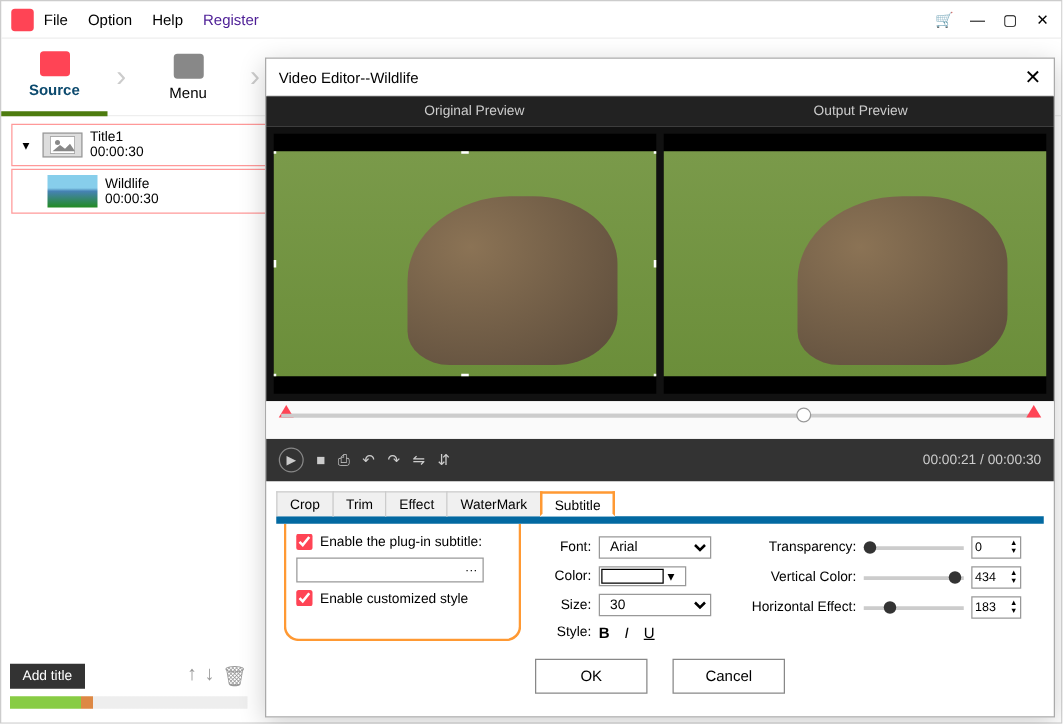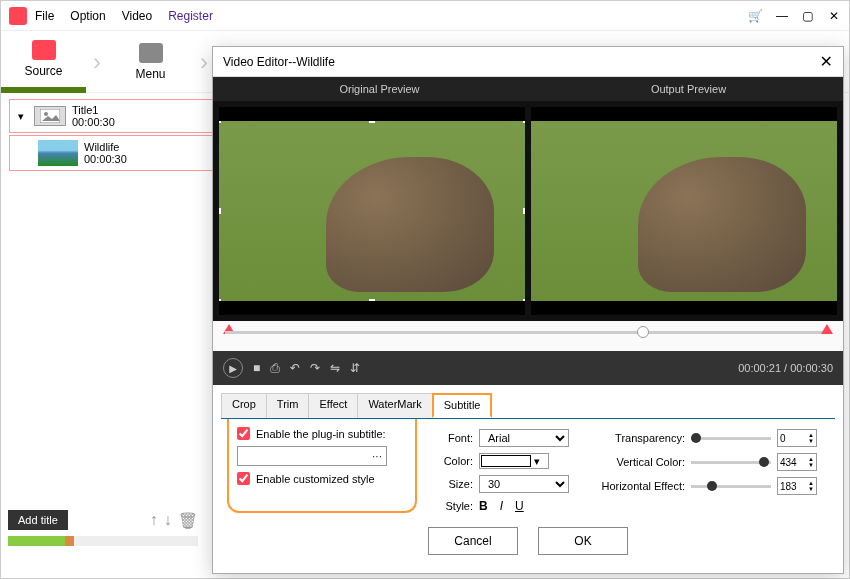--- a/index.html
+++ b/index.html
@@ -9,39 +9,39 @@
 .main-window { width: 850px; height: 579px; border: 1px solid #ccc; background: #fff; }
 .titlebar { height: 30px; display: flex; align-items: center; padding: 0 8px; border-bottom: 1px solid #eee; font-size: 12px; }
 .logo { width: 18px; height: 18px; background: #ff4455; border-radius: 3px; margin-right: 8px; }
 .menu-item { margin-right: 16px; cursor: pointer; }
 .menu-register { color: #4c1d95; }
 .titlebar-right { margin-left: auto; display: flex; gap: 12px; }
 .tb-icon { width: 14px; height: 14px; display: flex; align-items: center; justify-content: center; cursor: pointer; }
 
 .tabs-row { height: 62px; display: flex; align-items: center; border-bottom: 1px solid #eee; }
 .tab { width: 85px; height: 62px; display: flex; flex-direction: column; align-items: center; justify-content: center; font-size: 12px; position: relative; cursor: pointer; }
-.tab.active { color: #000000; border-bottom: 6px solid #4d7c0f; }
+.tab.active { color: #0c4a6e; border-bottom: 4px solid #4d7c0f; font-weight: bold; }
 .tab-icon { width: 24px; height: 20px; background: #ff4455; border-radius: 3px; margin-bottom: 4px; }
 .tab-icon.gray { background: #888; }
 .chev { width: 22px; height: 62px; display: flex; align-items: center; justify-content: center; color: #ccc; font-size: 24px; }
 
 .source-list { padding: 4px 0; }
 .title-item { display: flex; align-items: center; padding: 4px 8px; font-size: 11px; border: 1px solid #ff9999; margin: 2px 8px; }
 .title-expand { width: 12px; margin-right: 4px; }
 .title-thumb { width: 32px; height: 20px; background: #ddd; border: 1px solid #999; margin-right: 6px; display: flex; align-items: center; justify-content: center; }
 .title-thumb svg { width: 20px; height: 14px; }
 .title-text { flex: 1; }
 .title-add { width: 16px; height: 16px; background: #000; border-radius: 50%; color: #fff; display: flex; align-items: center; justify-content: center; font-size: 12px; cursor: pointer; }
 .clip-item { display: flex; align-items: center; padding: 4px 8px 4px 28px; font-size: 11px; border: 1px solid #ff9999; margin: 2px 8px; }
 .clip-thumb { width: 40px; height: 26px; background: linear-gradient(#87ceeb 40%, #4682b4 50%, #228b22); margin-right: 6px; }
 .clip-text { flex: 1; }
 .clip-edit { width: 24px; height: 24px; border: 2px solid #ff9933; display: flex; align-items: center; justify-content: center; cursor: pointer; }
 .clip-edit svg { width: 14px; height: 14px; }
 
-.bottom-bar { position: absolute; bottom: 33px; left: 8px; width: 190px; }
+.bottom-bar { position: absolute; bottom: 12px; left: 8px; width: 190px; }
 .addtitle-row { display: flex; align-items: center; gap: 8px; margin-bottom: 6px; }
 .addtitle-btn { background: #333; color: #fff; padding: 4px 10px; font-size: 11px; cursor: pointer; }
 .bb-icons { display: flex; gap: 6px; color: #999; margin-left: auto; }
 .timeline-bar { height: 10px; background: linear-gradient(90deg, #88cc44 0%, #88cc44 30%, #dd8844 30%, #dd8844 35%, #eee 35%); }
 
 
 .dialog { position: absolute; left: 212px; top: 46px; width: 632px; height: 528px; background: #fff; border: 1px solid #aaa; box-shadow: 0 4px 20px rgba(0,0,0,.2); }
 .dlg-title { height: 30px; display: flex; align-items: center; padding: 0 10px; font-size: 12px; border-bottom: 1px solid #ddd; }
 .dlg-close { margin-left: auto; cursor: pointer; font-size: 16px; }
 .preview-header { height: 24px; background: #222; display: flex; color: #ccc; font-size: 11px; padding-left: 12px; }
@@ -62,21 +62,21 @@
 .slider-fill { position: absolute; left: 0; top: 0; height: 3px; width: 68%; background: #ccc; }
 .slider-knob { position: absolute; left: 68%; top: -5px; width: 12px; height: 12px; background: #fff; border: 1px solid #999; border-radius: 50%; }
 .slider-mark { position: absolute; top: -7px; width: 0; height: 0; border-left: 6px solid transparent; border-right: 6px solid transparent; border-bottom: 10px solid #ff4455; }
 .slider-mark.left { left: -2px; } .slider-mark.right { right: -2px; }
 
 .controls-row { height: 34px; background: #333; display: flex; align-items: center; padding: 0 10px; gap: 10px; color: #ccc; }
 .ctrl-btn { width: 20px; height: 20px; border: 1px solid #888; border-radius: 50%; display: flex; align-items: center; justify-content: center; cursor: pointer; font-size: 10px; }
 .ctrl-icon { cursor: pointer; font-size: 12px; }
 .timecode { margin-left: auto; font-size: 11px; }
 
-.edit-tabs { height: 26px; display: flex; border-bottom: 1px solid #0369a1; margin: 8px 8px 0; font-size: 11px; }
+.edit-tabs { height: 26px; display: flex; border-bottom: 6px solid #0369a1; margin: 8px 8px 0; font-size: 11px; }
 .etab { padding: 4px 10px; border: 1px solid #ccc; border-bottom: none; background: #f0f0f0; cursor: pointer; margin-right: -1px; }
 .etab.active { background: #fff; border: 2px solid #ff9933; border-bottom: 2px solid #fff; z-index: 1; }
 
 .options-area { display: flex; padding: 10px 14px 6px; font-size: 11px; gap: 16px; }
 .opt-col { display: flex; flex-direction: column; gap: 6px; }
 .opt-col.left { width: 190px; border: 2px solid #ff9933; border-radius: 0 0 12px 12px; border-top: none; padding: 8px; margin-top: -10px; }
 .opt-row { display: flex; align-items: center; gap: 6px; }
 .opt-label { width: 40px; text-align: right; }
 .opt-label.wide { width: 100px; }
 .chk { width: 13px; height: 13px; accent-color: #ff4455; }
@@ -96,21 +96,21 @@
 .dlg-btn { width: 90px; height: 28px; border: 1px solid #888; background: #fff; font-size: 12px; cursor: pointer; }
 </style>
 </head>
 <body>
 
 <div class="main-window">
   <div class="titlebar">
     <div class="logo"></div>
     <span class="menu-item">File</span>
     <span class="menu-item">Option</span>
-    <span class="menu-item">Video</span>
+    <span class="menu-item">Help</span>
     <span class="menu-item menu-register">Register</span>
     <div class="titlebar-right">
       <div class="tb-icon">🛒</div>
       <div class="tb-icon">—</div>
       <div class="tb-icon">▢</div>
       <div class="tb-icon">✕</div>
     </div>
   </div>
 
   <div class="tabs-row">
@@ -310,16 +310,16 @@
             <div class="spin-arrows">
               <span>▲</span>
               <span>▼</span>
             </div>
           </div>
         </div>
     </div>
   </div>
 
   <div class="dlg-buttons">
+    <button class="dlg-btn">OK</button>
     <button class="dlg-btn">Cancel</button>
-    <button class="dlg-btn">OK</button>
   </div>
 </div>
 
 </body></html>

